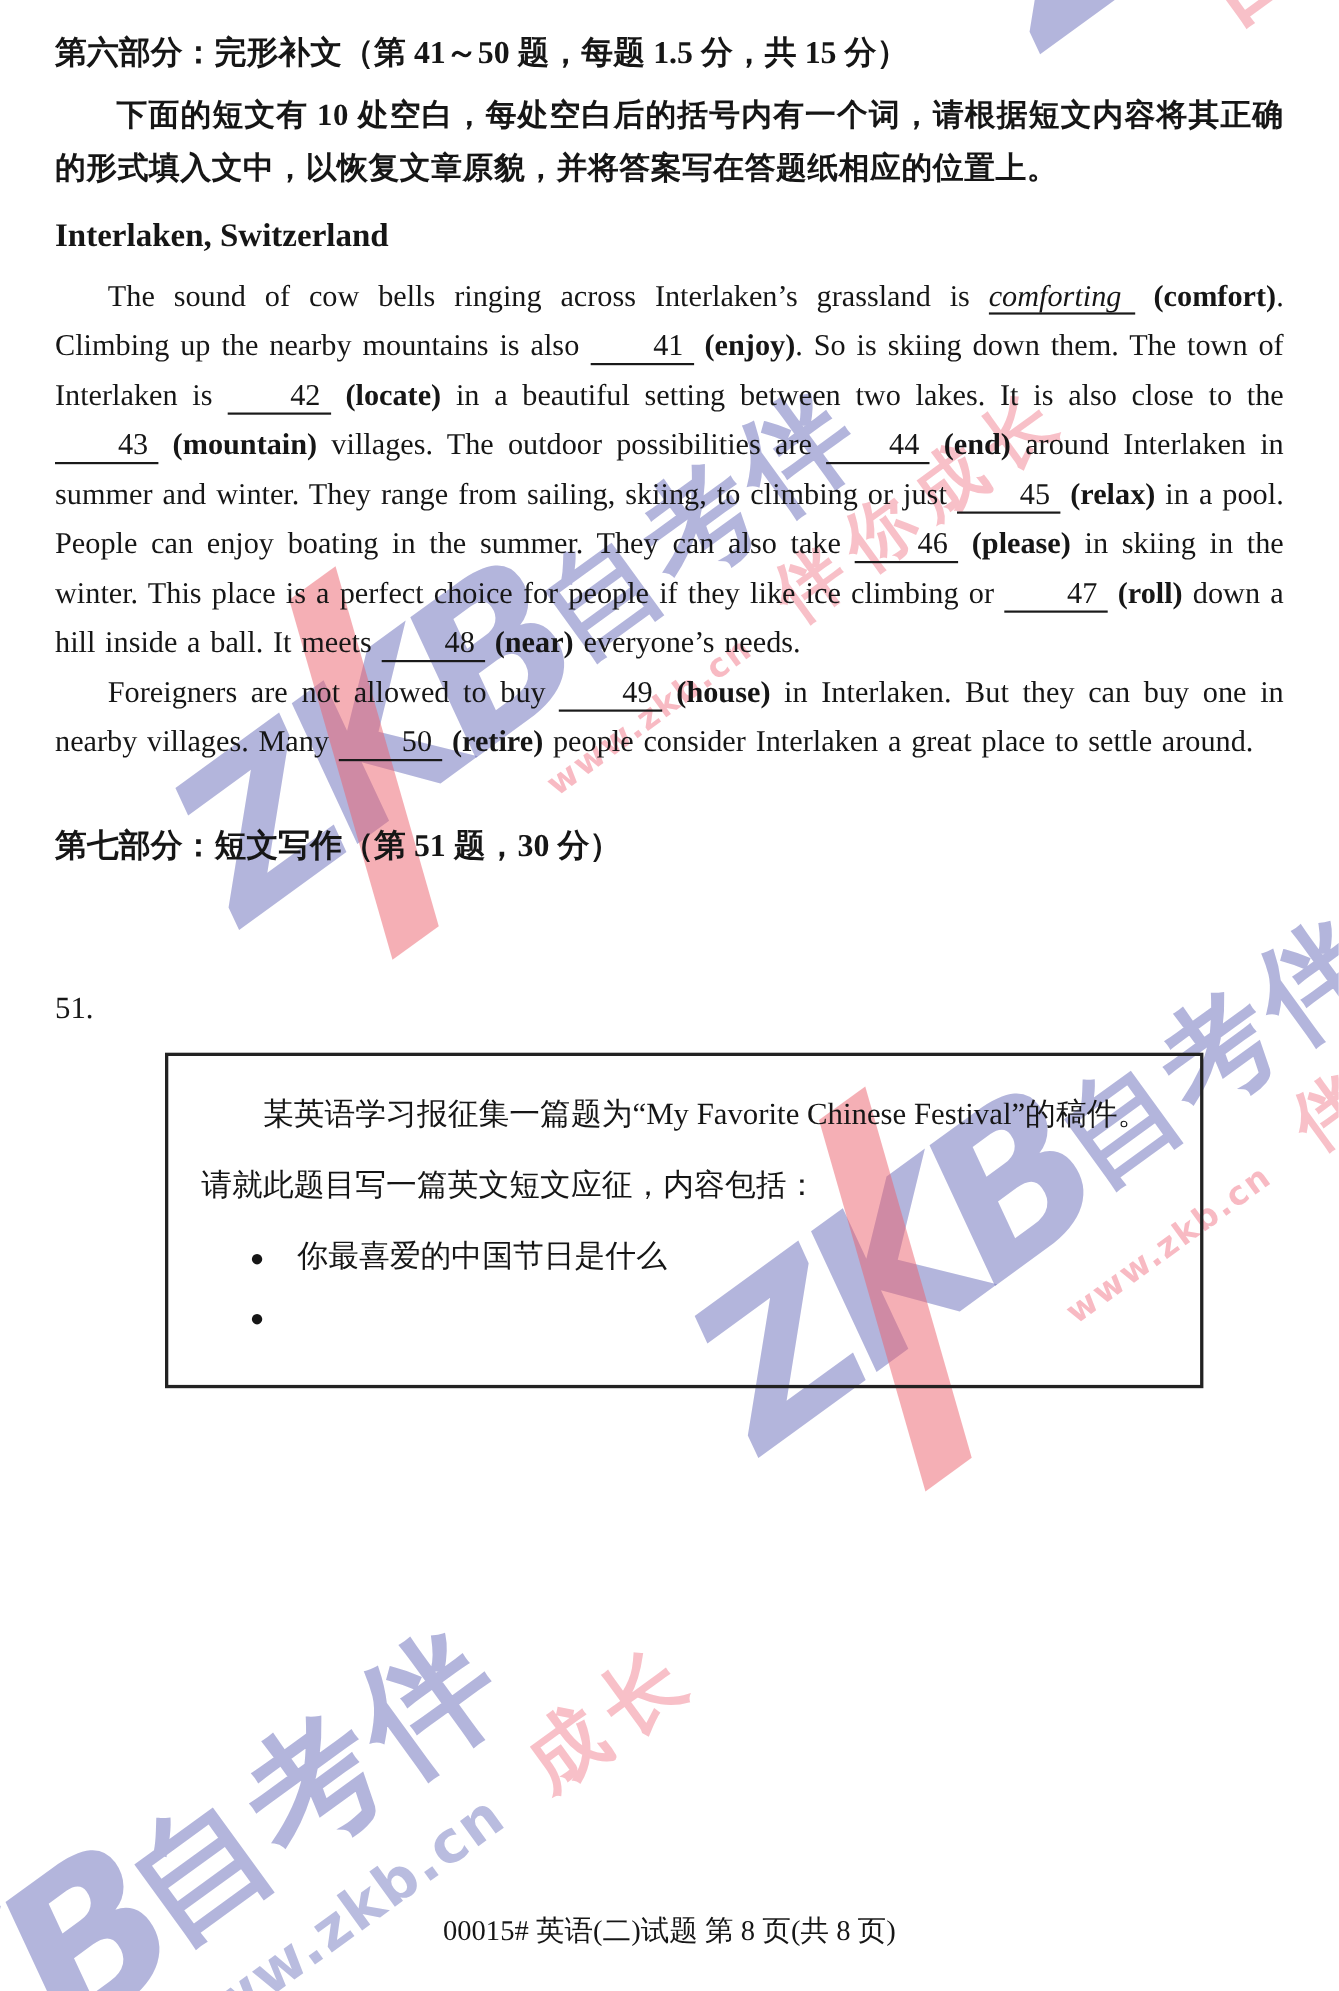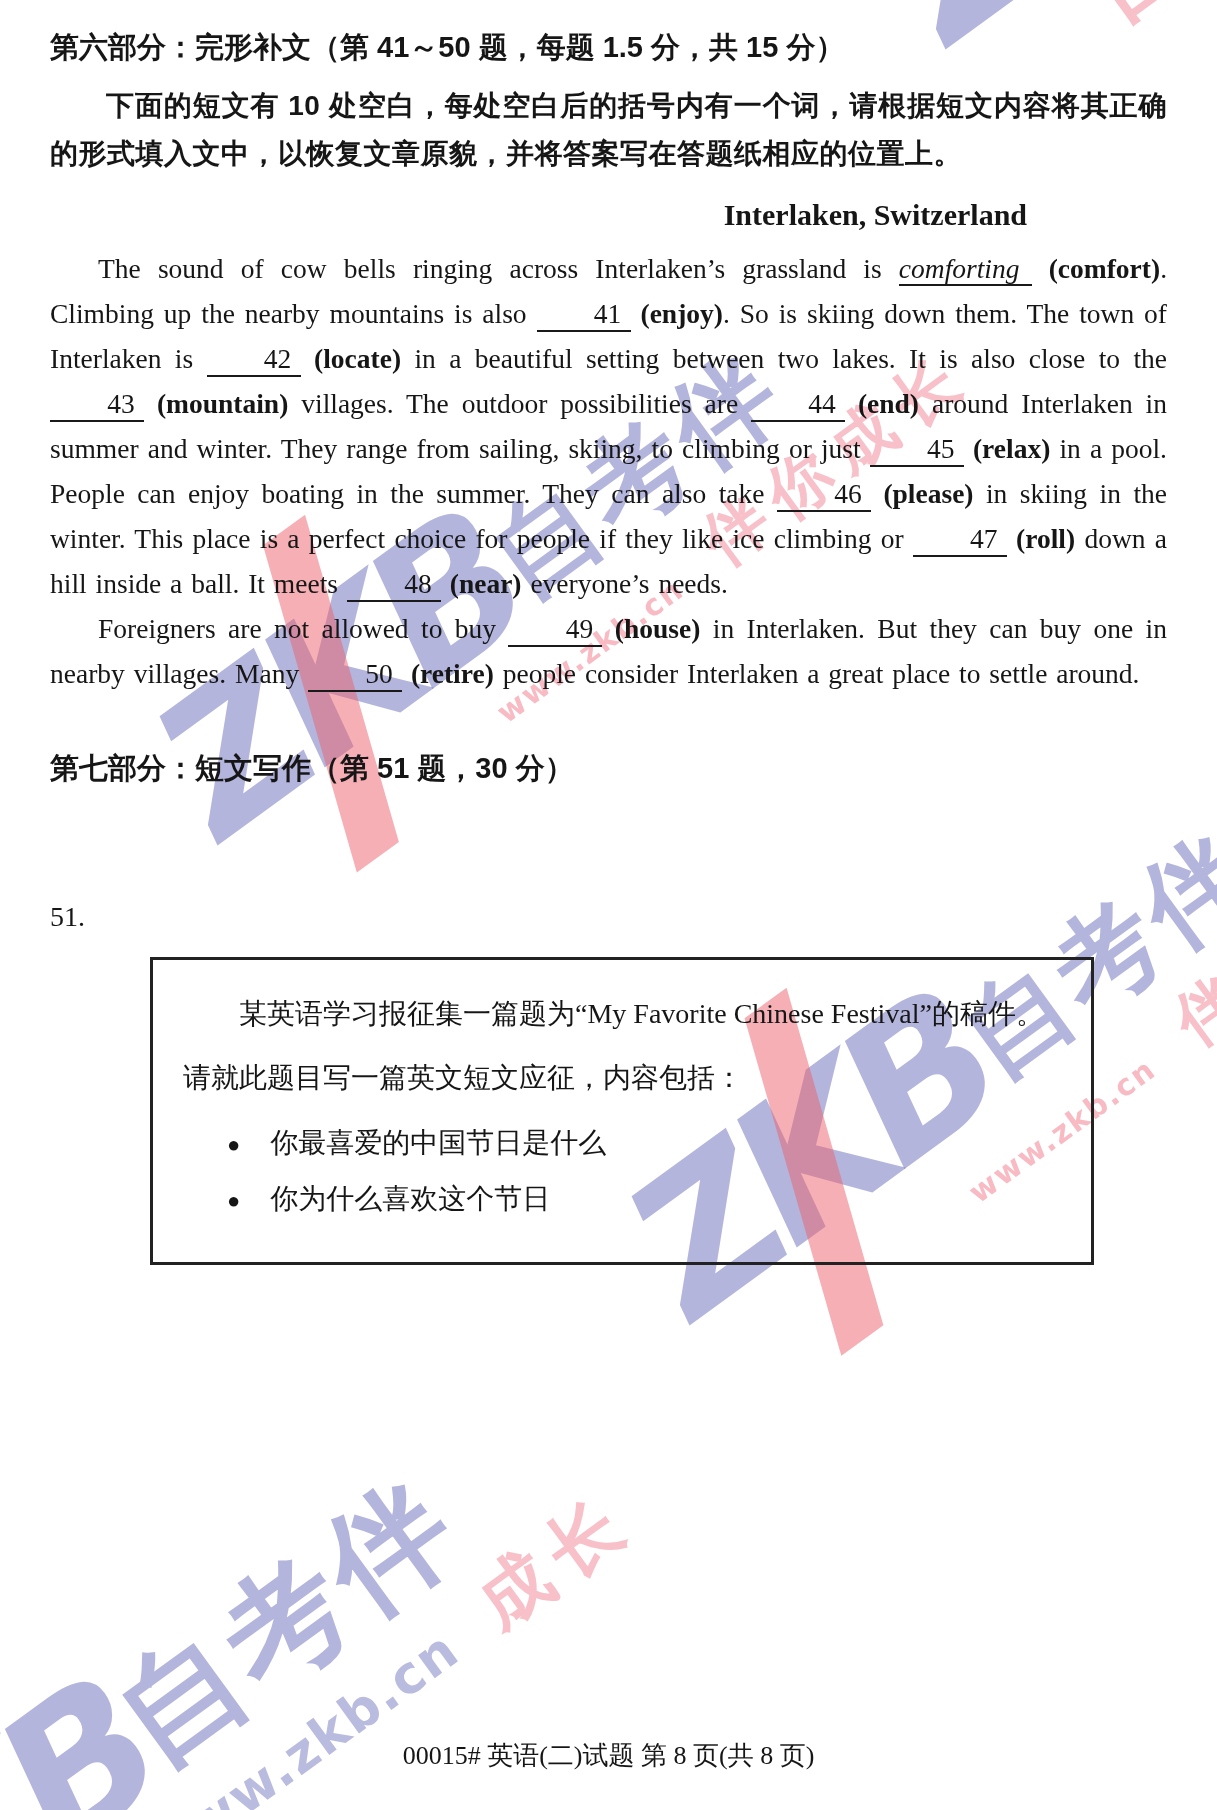--- a/index.html
+++ b/index.html
@@ -17,26 +17,26 @@
   .wm-cn.pink{color:rgba(242,130,145,.5);}
   .wm-sub{margin-top:-38px;}
   .wm-url{font-family:"DejaVu Sans",sans-serif;font-weight:700;font-size:30px;
     color:rgba(242,130,145,.55);letter-spacing:2px;}
   .wm-url.blue{color:rgba(116,121,192,.5);font-size:52px;}
   .wm-slogan{font-family:"DejaVu Sans",sans-serif;font-weight:900;font-size:64px;
     color:rgba(242,130,145,.5);letter-spacing:14px;margin-left:46px;}
   .wm-ribbon{position:absolute;background:rgba(236,96,108,.5);transform:skewX(-20deg);}
   
   .content{position:absolute;left:50px;right:50px;top:0;z-index:1;}
-  .cn-b{font-family:Liberation Sans, sans-serif;font-weight:700;}
+  .cn-b{font-family:Liberation Serif, serif;font-weight:700;}
   .s6-heading,.s7-heading{font-size:29px;margin-top:28px;}
   .s7-heading{margin-top:53px;}
   .cn-para{font-size:28px;line-height:48px;text-align:justify;text-indent:2em;margin-top:14px;letter-spacing:.5px;}
   .s7-intro{margin-top:10px;}
-  .passage-title{font-size:30px;font-weight:700;text-align:right;margin-top:20px;padding-right:140px;}
+  .passage-title{font-size:30px;font-weight:700;text-align:left;margin-top:20px;padding-right:140px;}
   .passage{font-size:27.5px;line-height:45px;text-align:justify;word-spacing:2px;}
   .passage p{margin:0;text-indent:48px;}
   .passage p.first{margin-top:14px;}
   .blank{display:inline-block;min-width:88px;text-align:center;border-bottom:2.5px solid #1a1a1a;
     padding:0 3px 1px;line-height:1.05;}
   .seg-u{font-style:italic;border-bottom:2.5px solid #1a1a1a;padding-right:12px;}
   .seg-b{font-weight:700;}
   .q-number{font-size:28px;margin-top:112px;}
   .prompt-box{margin-left:100px;margin-top:24px;width:878px;border:3px solid #222;
     padding:26px 30px 34px 30px;font-size:28px;line-height:56px;}
@@ -110,20 +110,19 @@
   <div class="prompt-box">
     <div class="prompt-line1">某英语学习报征集一篇题为“My Favorite Chinese Festival”的稿件。</div>
     <div class="prompt-line2">请就此题目写一篇英文短文应征，内容包括：</div>
     <ul class="prompt-bullets">
       <li>
         <span class="bullet-dot">●</span>
         <span>你最喜爱的中国节日是什么</span>
       </li>
       <li>
         <span class="bullet-dot">●</span>
-        <span>你为什么喜欢这个节日</span>
       </li>
     </ul>
   </div>
 
 </div>
 
 <div class="footer">00015# 英语(二)试题 第 8 页(共 8 页)</div>
 
 </body></html>

